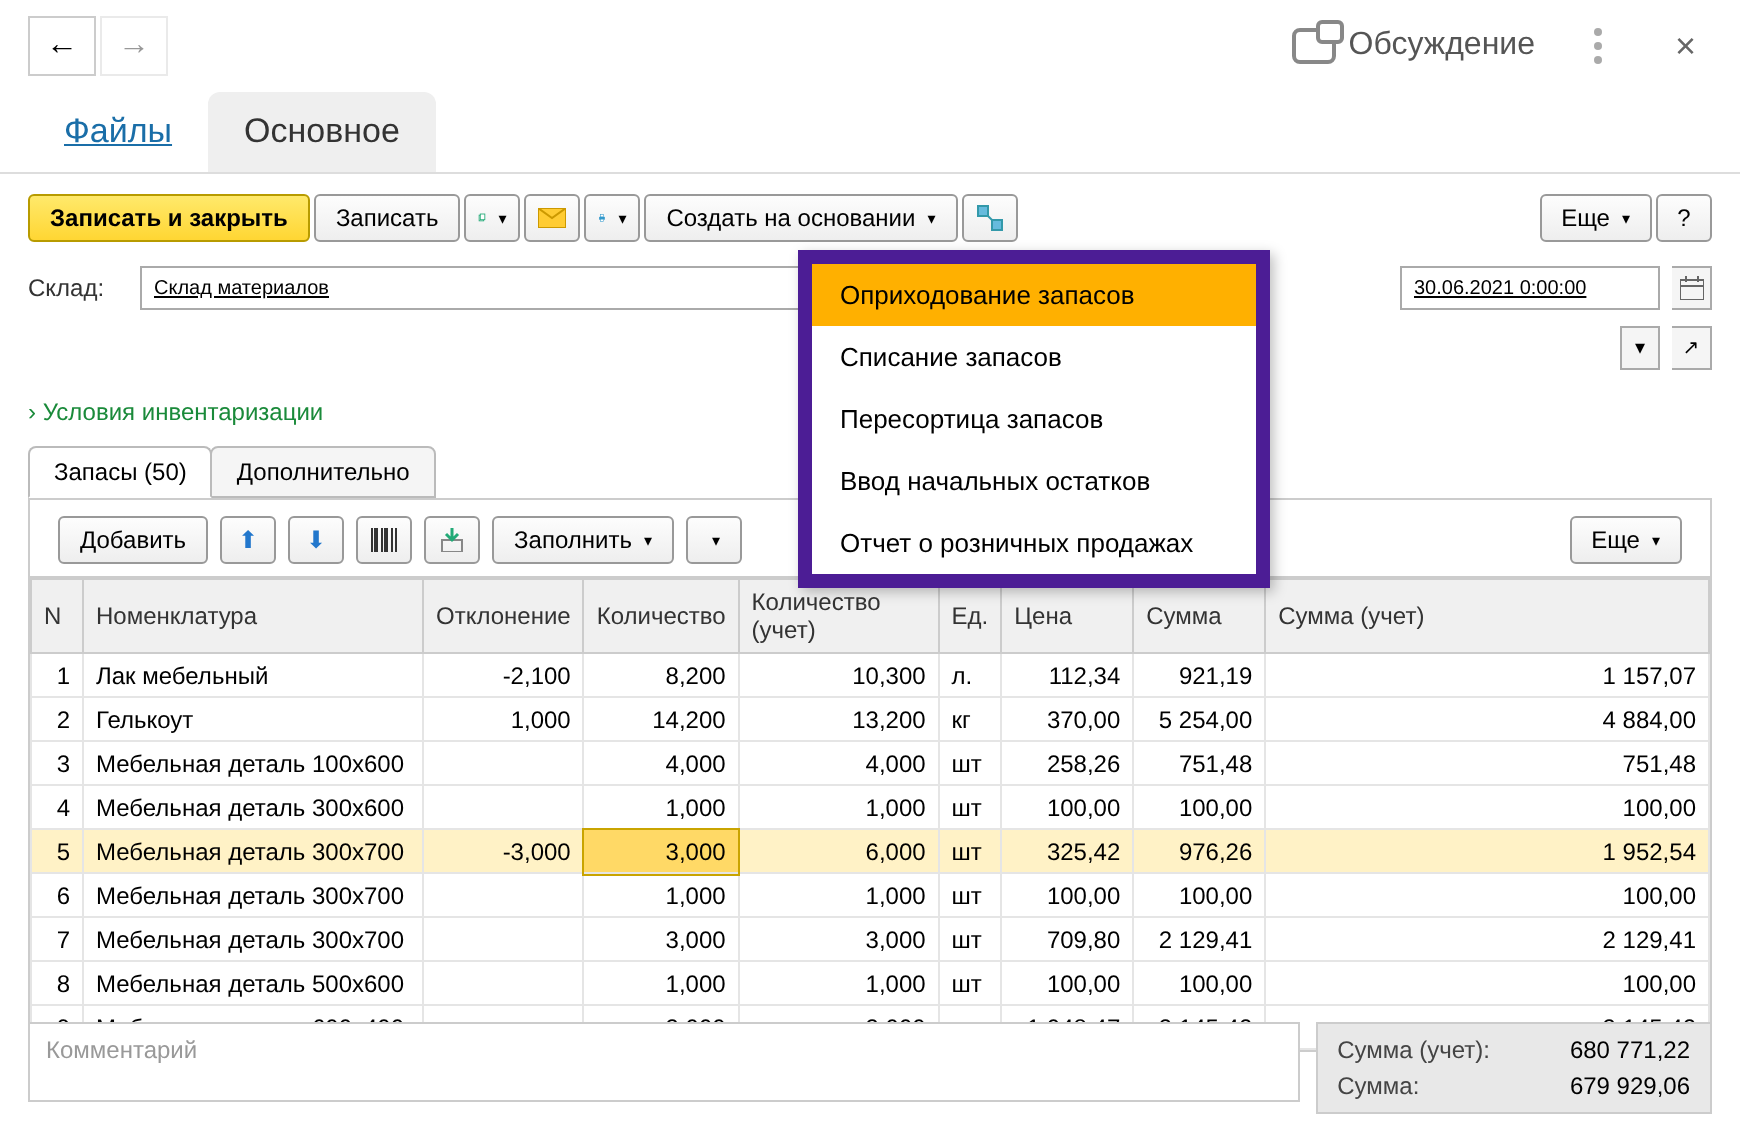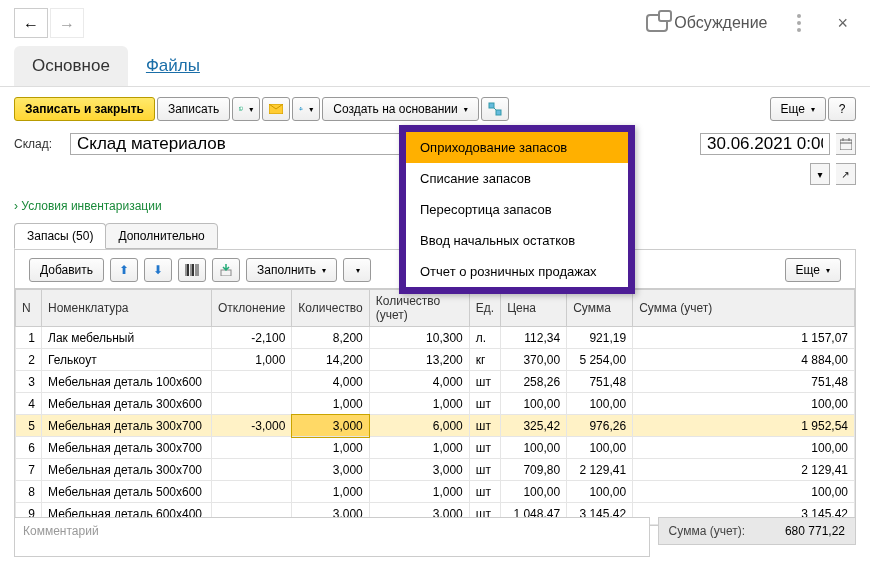--- a/index.html
+++ b/index.html
@@ -24,21 +24,21 @@
   
   .toolbar { display: flex; align-items: center; gap: 2px; padding: 10px 14px 8px; flex-wrap: wrap; }
   .btn { border: 1px solid #999; background: linear-gradient(#fdfdfd,#eee); padding: 4px 10px; height: 24px; font-size: 12px; cursor: pointer; display: inline-flex; align-items: center; gap: 4px; border-radius: 3px; }
   .btn.primary { background: linear-gradient(#ffe96b,#ffd633); font-weight: bold; border-color: #b89b00; }
   .btn.icon-only { padding: 4px 6px; width: 28px; justify-content: center; }
   .btn .caret { font-size: 8px; margin-left: 2px; }
   .spacer { flex: 1; }
   
   .form-row { display: flex; align-items: center; gap: 6px; padding: 4px 14px; }
   .form-label { color: #333; min-width: 50px; }
-  .form-input { border: 1px solid #aaa; padding: 3px 6px; height: 22px; font-size: 17px; background: #fff; }
+  .form-input { border: 1px solid #aaa; padding: 3px 6px; height: 22px; font-size: 10px; background: #fff; text-decoration: underline; }
   .form-input.wide { flex: 1; }
   .form-input.date { width: 130px; }
   .input-btn { border: 1px solid #aaa; border-left: none; width: 20px; height: 22px; background: #f5f5f5; cursor: pointer; font-size: 10px; display: inline-flex; align-items: center; justify-content: center; }
   
   .expand-line { padding: 10px 14px 6px; }
   .expand-link { color: #1a8a3a; cursor: pointer; }
   .expand-link::before { content: '› '; }
   
   .sub-tabs { display: flex; padding: 4px 14px 0; }
   .sub-tab { border: 1px solid #bbb; padding: 5px 12px; background: #f5f5f5; cursor: pointer; font-size: 12px; margin-right: -1px; border-top-left-radius: 4px; border-top-right-radius: 4px; }
@@ -85,22 +85,22 @@
   </div>
   <div class="kebab">
       <span></span>
       <span></span>
       <span></span>
     </div>
   <div class="close-x">×</div>
 </div>
 
 <div class="tabs-main">
+  <div class="tab-main link">Файлы</div>
   <div class="tab-main active">Основное</div>
-  <div class="tab-main link">Файлы</div>
 </div>
 
 <div class="toolbar">
   <button class="btn primary">Записать и закрыть</button>
   <button class="btn">Записать</button>
   <button class="btn icon-only">
     <svg class="icon-svg" width="14" height="14" viewBox="0 0 14 14">
         <rect x="2" y="2" width="8" height="10" fill="none" stroke="#2a7" stroke-width="1.5"></rect>
         <rect x="4" y="0" width="8" height="10" fill="#fff" stroke="#2a7" stroke-width="1.5"></rect>
       </svg>
@@ -335,14 +335,18 @@
   <div class="dropdown-item">Отчет о розничных продажах</div>
 </div>
 
 <div class="footer">
   <div class="comment-box">Комментарий</div>
   <div class="totals">
     <div class="totals-row">
       <span class="totals-label">Сумма (учет):</span>
       <span class="totals-val">680 771,22</span>
     </div>
+    <div class="totals-row">
+      <span class="totals-label">Сумма:</span>
+      <span class="totals-val">679 929,06</span>
+    </div>
   </div>
 </div>
 
 </body></html>

